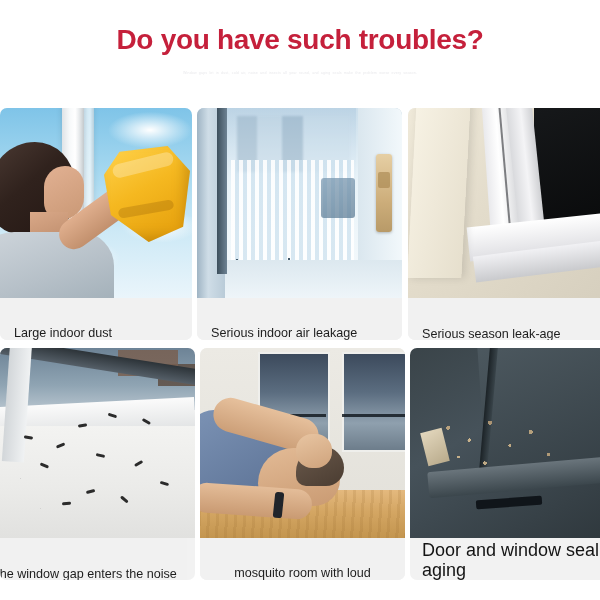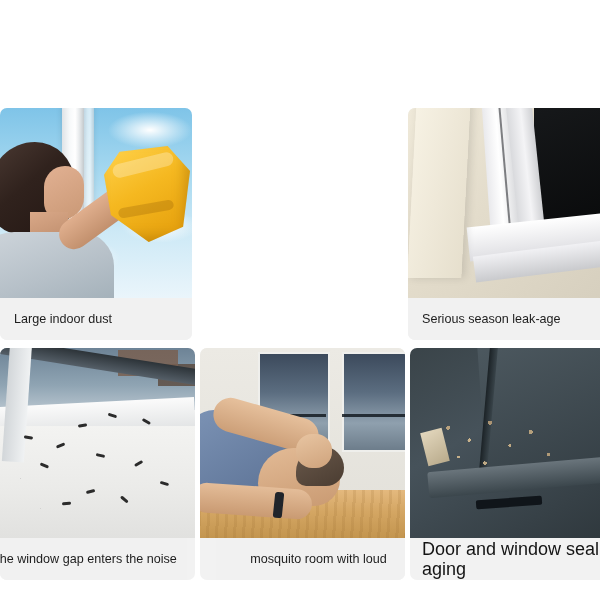--- a/index.html
+++ b/index.html
@@ -89,34 +89,34 @@
 
   .card-caption {
     position: absolute;
     left: 0;
     top: 190px;
     width: 100%;
     height: 42px;
     background: #f1f1f1;
     box-sizing: border-box;
     display: flex;
-    align-items: center;
+    align-items: flex-end;
     padding-left: 14px;
     padding-right: 6px;
     font-size: 12.6px;
     line-height: 13px;
     color: #1d1d1d;
     overflow: hidden;
   }
 
   .cap-text { display: block; }
 
   
   .cap-wrap-tight { line-height: 12.5px; }
-  .cap-centered { justify-content: center; padding-left: 6px; margin-left: 16px; }
+  .cap-centered { justify-content: center; padding-left: 6px; }
   .cap-overflow { padding-left: 0; margin-left: -8px; white-space: normal; }
   .cap-big {
     background: transparent;
     font-size: 18px;
     line-height: 20px;
     padding-left: 12px;
     color: #141414;
   }
 
   
@@ -445,20 +445,24 @@
   .w6-gap {
     position: absolute; left: 66px; top: 150px; width: 66px; height: 9px;
     background: #10151a; transform: rotate(-4deg); border-radius: 2px;
   }
 </style>
 </head>
 <body>
 
 <div id="page">
 
+  <div class="header">
+    <div class="page-title">Do you have such troubles?</div>
+    <div class="subtitle">Window gaps let in dust, cold air, noise and insects all year round, and aging seals make the problem worse every season.</div>
+  </div>
 
   <div class="grid">
 
     <div class="row row-1">
 
       <div class="card col-1">
         <div class="card-img">
           <div class="art">
             <div class="sky"></div>
             <div class="frame-v" style="left:62px;width:22px;"></div>
@@ -473,20 +477,40 @@
             <div class="cloth"></div>
             <div class="cloth-fold"></div>
             <div class="cloth-fold2"></div>
           </div>
         </div>
         <div class="card-caption">
           <span class="cap-text">Large indoor dust</span>
         </div>
       </div>
 
+      <div class="card col-2">
+        <div class="card-img">
+          <div class="art">
+            <div class="frost-bg"></div>
+            <div class="frost-right"></div>
+            <div class="frost-glass"></div>
+            <div class="frost-city"></div>
+            <div class="frost-drips"></div>
+            <div class="frost-patch"></div>
+            <div class="frost-drops"></div>
+            <div class="frost-sill"></div>
+            <div class="frost-jamb"></div>
+            <div class="frost-jamb-dark"></div>
+            <div class="wood-handle"></div>
+          </div>
+        </div>
+        <div class="card-caption">
+          <span class="cap-text">Serious indoor air leakage</span>
+        </div>
+      </div>
 
       <div class="card col-3">
         <div class="card-img">
           <div class="art">
             <div class="w3-wall"></div>
             <div class="w3-dark"></div>
             <div class="w3-frame-a"></div>
             <div class="w3-frame-b"></div>
             <div class="w3-seam"></div>
             <div class="w3-sash"></div>

